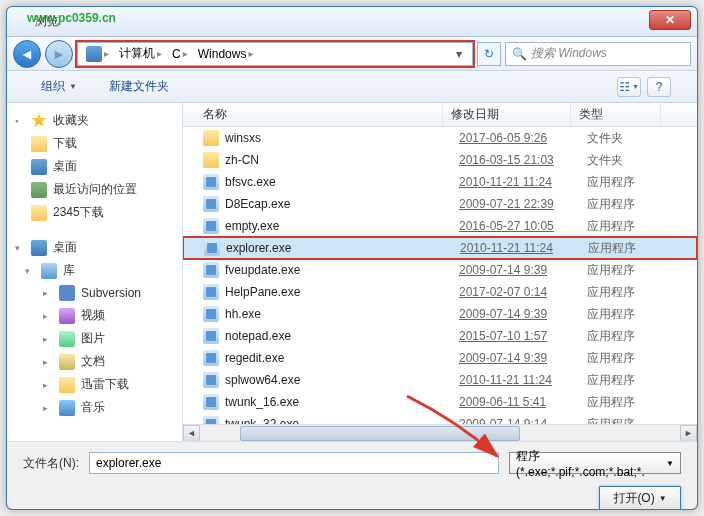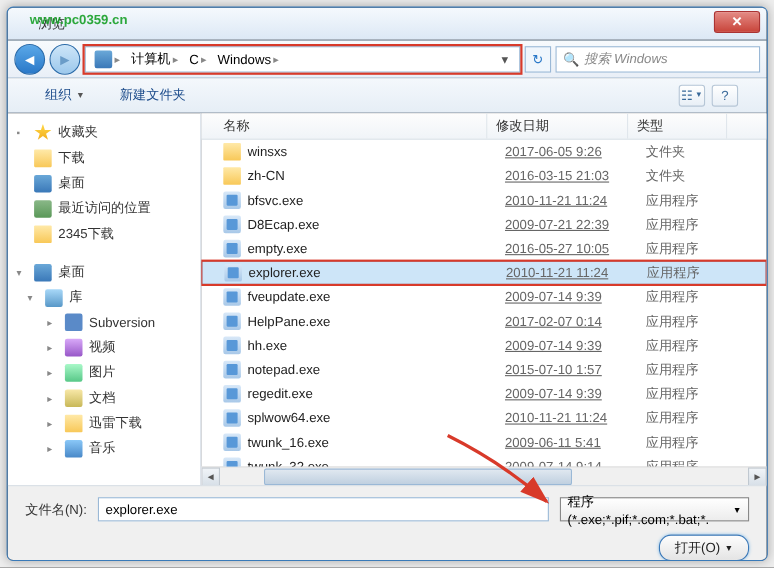--- a/index.html
+++ b/index.html
@@ -68,21 +68,21 @@
 .hscroll .track{flex:1;height:100%;position:relative;}
 .hscroll .thumb{position:absolute;left:40px;width:280px;height:15px;top:1px;background:linear-gradient(#e0e8f0,#c0d0e0);border:1px solid #9ab8d6;border-radius:2px;}
 .hscroll .arr{width:17px;height:17px;background:linear-gradient(#f0f4f8,#d8e0e8);border:1px solid #c0c8d0;display:flex;align-items:center;justify-content:center;font-size:9px;color:#555;}
 .footer{height:70px;background:#f0f0f0;border-top:1px solid #d6dee6;padding:10px 16px;}
 .fn-row{display:flex;align-items:center;gap:10px;margin-bottom:12px;}
 .fn-label{color:#333;}
 .fn-input{flex:1;height:22px;border:1px solid #9ab8d6;padding:0 6px;background:#fff;}
 .filter{width:172px;height:22px;border:1px solid #888;background:linear-gradient(#fff,#ececec);padding:0 6px;display:flex;align-items:center;justify-content:space-between;}
 .filter .arr{font-size:8px;}
 .btn-row{display:flex;justify-content:flex-end;gap:10px;}
-.dlg-btn{width:82px;height:24px;border:1px solid #888;background:linear-gradient(#fdfdfd,#e4e4e4);border-radius:11px;display:flex;align-items:center;justify-content:center;color:#222;}
+.dlg-btn{width:82px;height:24px;border:1px solid #888;background:linear-gradient(#fdfdfd,#e4e4e4);border-radius:1px;display:flex;align-items:center;justify-content:center;color:#222;}
 .dlg-btn.primary{border:1px solid #3a78b8;box-shadow:0 0 3px #7ab8e8;}
 .watermark{position:absolute;top:4px;left:20px;pointer-events:none;opacity:.9;}
 .watermark .wm1{font-size:20px;font-weight:bold;color:#e07818;text-shadow:1px 1px #fff;}
 .watermark .wm2{font-size:12px;color:#18a028;font-weight:bold;}
 .red-arrow{position:absolute;right:180px;bottom:38px;pointer-events:none;}
 </style>
 </head>
 <body>
 
 <div class="window">

